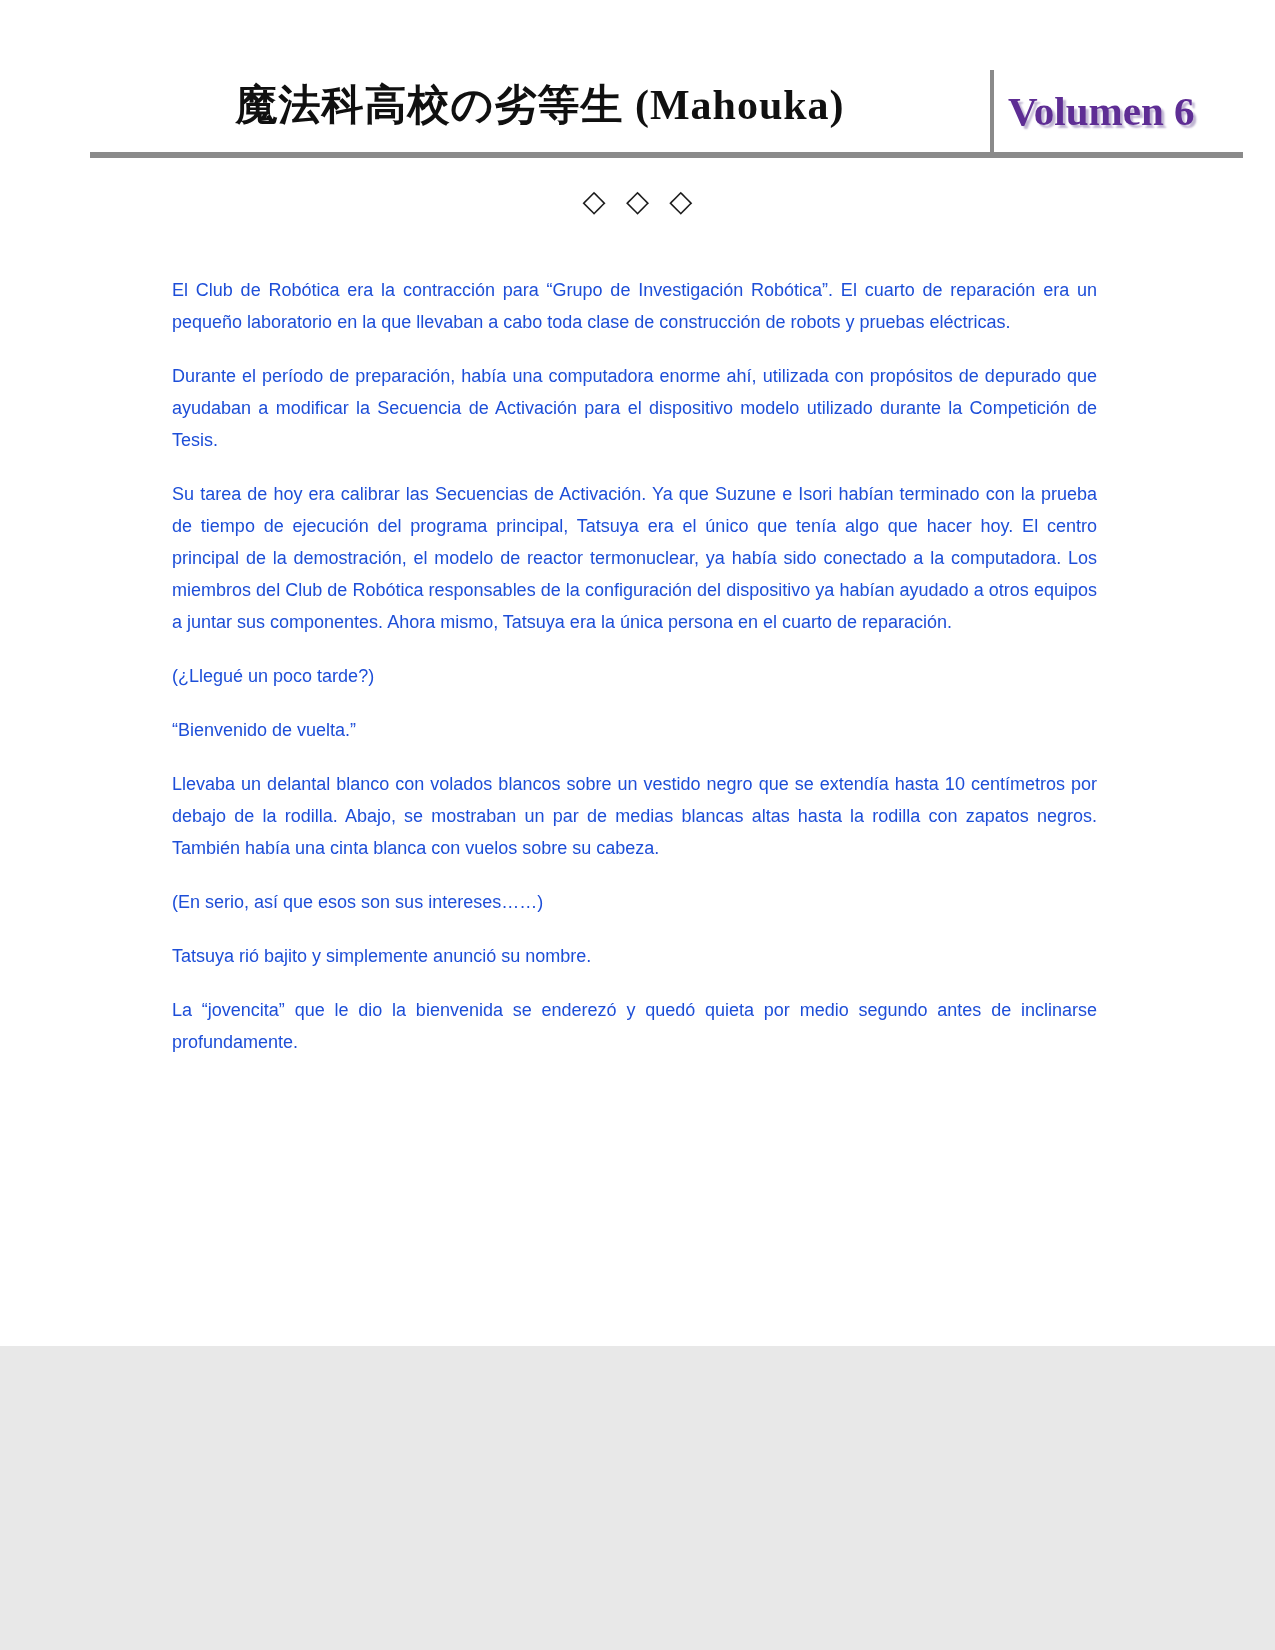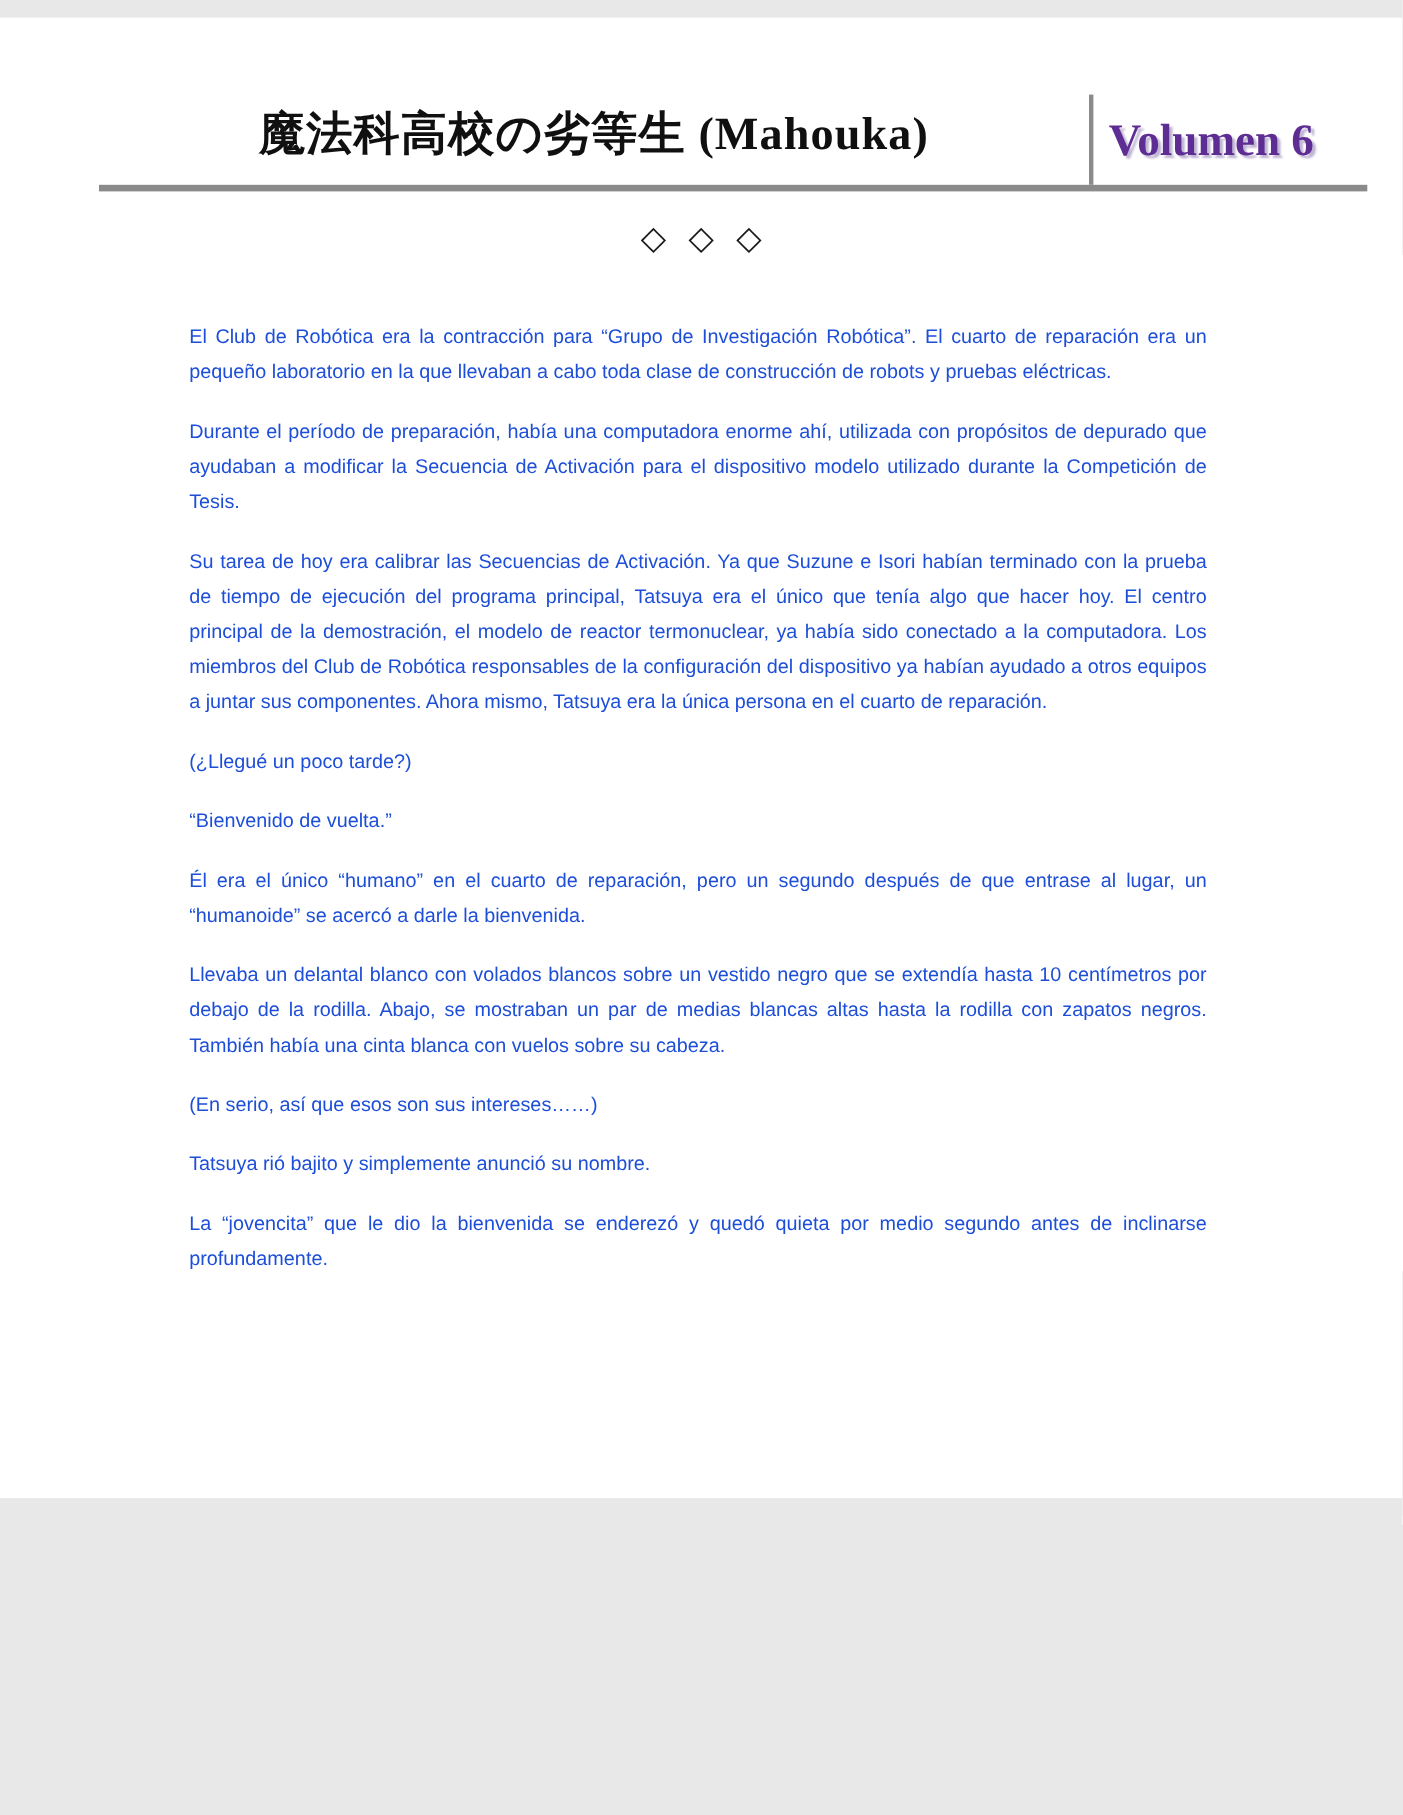--- a/index.html
+++ b/index.html
@@ -1,19 +1,19 @@
 <!DOCTYPE html>
 <html lang="es"><head>
 <meta charset="utf-8">
 <style>
   html,body { margin:0; padding:0; background:#e8e8e8; }
   .page {
     position:relative;
     width:1275px; height:1346px;
-    margin:16px auto;
+    margin:0 auto;
     background:#ffffff;
     overflow:hidden;
     font-family:"Liberation Sans","DejaVu Sans",sans-serif;
   }
 
   
   .header-row {
     margin:58px 0 0 90px;
     width:1153px;
     height:94px;
@@ -118,21 +118,20 @@
   </header>
 
   <div class="scene-break">◇ ◇ ◇</div>
 
   <main class="body-text">
     <p>El Club de Robótica era la contracción para “Grupo de Investigación Robótica”. El cuarto de reparación era un pequeño laboratorio en la que llevaban a cabo toda clase de construcción de robots y pruebas eléctricas.</p>
     <p>Durante el período de preparación, había una computadora enorme ahí, utilizada con propósitos de depurado que ayudaban a modificar la Secuencia de Activación para el dispositivo modelo utilizado durante la Competición de Tesis.</p>
     <p>Su tarea de hoy era calibrar las Secuencias de Activación. Ya que Suzune e Isori habían terminado con la prueba de tiempo de ejecución del programa principal, Tatsuya era el único que tenía algo que hacer hoy. El centro principal de la demostración, el modelo de reactor termonuclear, ya había sido conectado a la computadora. Los miembros del Club de Robótica responsables de la configuración del dispositivo ya habían ayudado a otros equipos a juntar sus componentes. Ahora mismo, Tatsuya era la única persona en el cuarto de reparación.</p>
     <p>(¿Llegué un poco tarde?)</p>
     <p>“Bienvenido de vuelta.”</p>
-    <p>Él era el único “humano” en el cuarto de reparación, pero un segundo después de que entrase al lugar, un “humanoide” se acercó a darle la bienvenida.</p>
     <p>Llevaba un delantal blanco con volados blancos sobre un vestido negro que se extendía hasta 10 centímetros por debajo de la rodilla. Abajo, se mostraban un par de medias blancas altas hasta la rodilla con zapatos negros. También había una cinta blanca con vuelos sobre su cabeza.</p>
     <p>(En serio, así que esos son sus intereses……)</p>
     <p>Tatsuya rió bajito y simplemente anunció su nombre.</p>
     <p>La “jovencita” que le dio la bienvenida se enderezó y quedó quieta por medio segundo antes de inclinarse profundamente.</p>
   </main>
 
   <footer class="page-footer">
     <div class="footer-line"></div>
     <div class="bracket left"></div>
     <span class="page-number">225</span>

